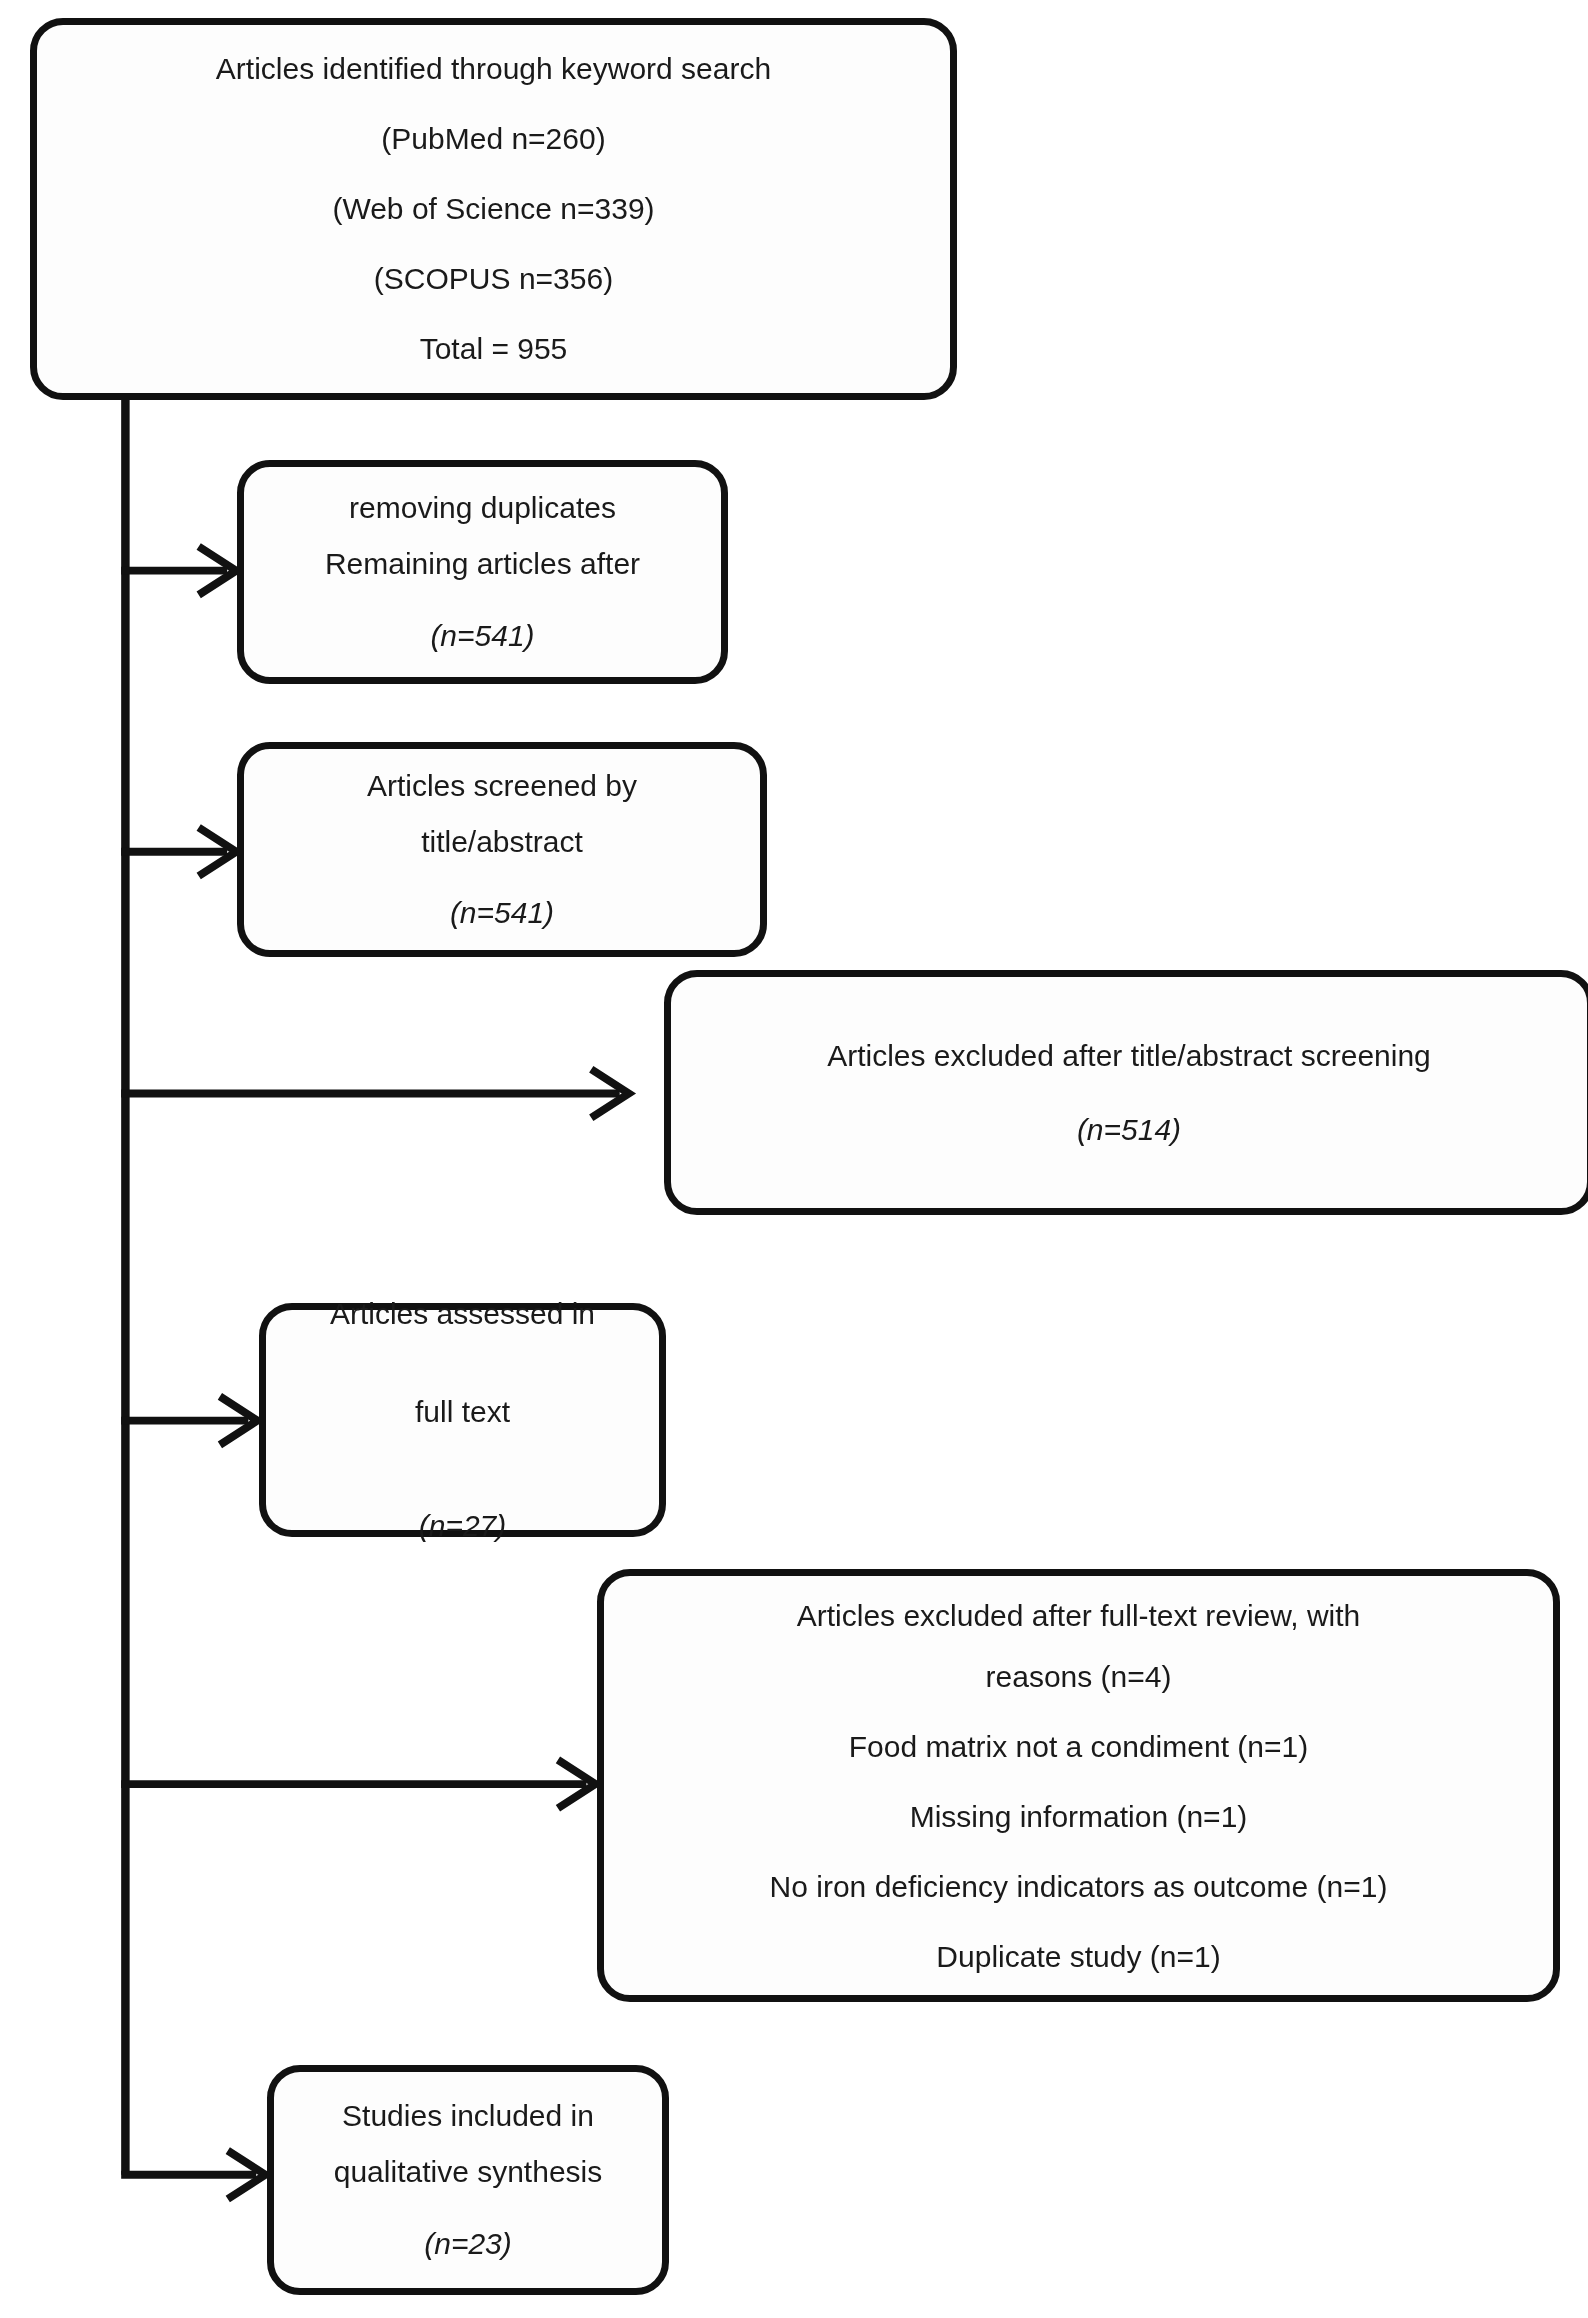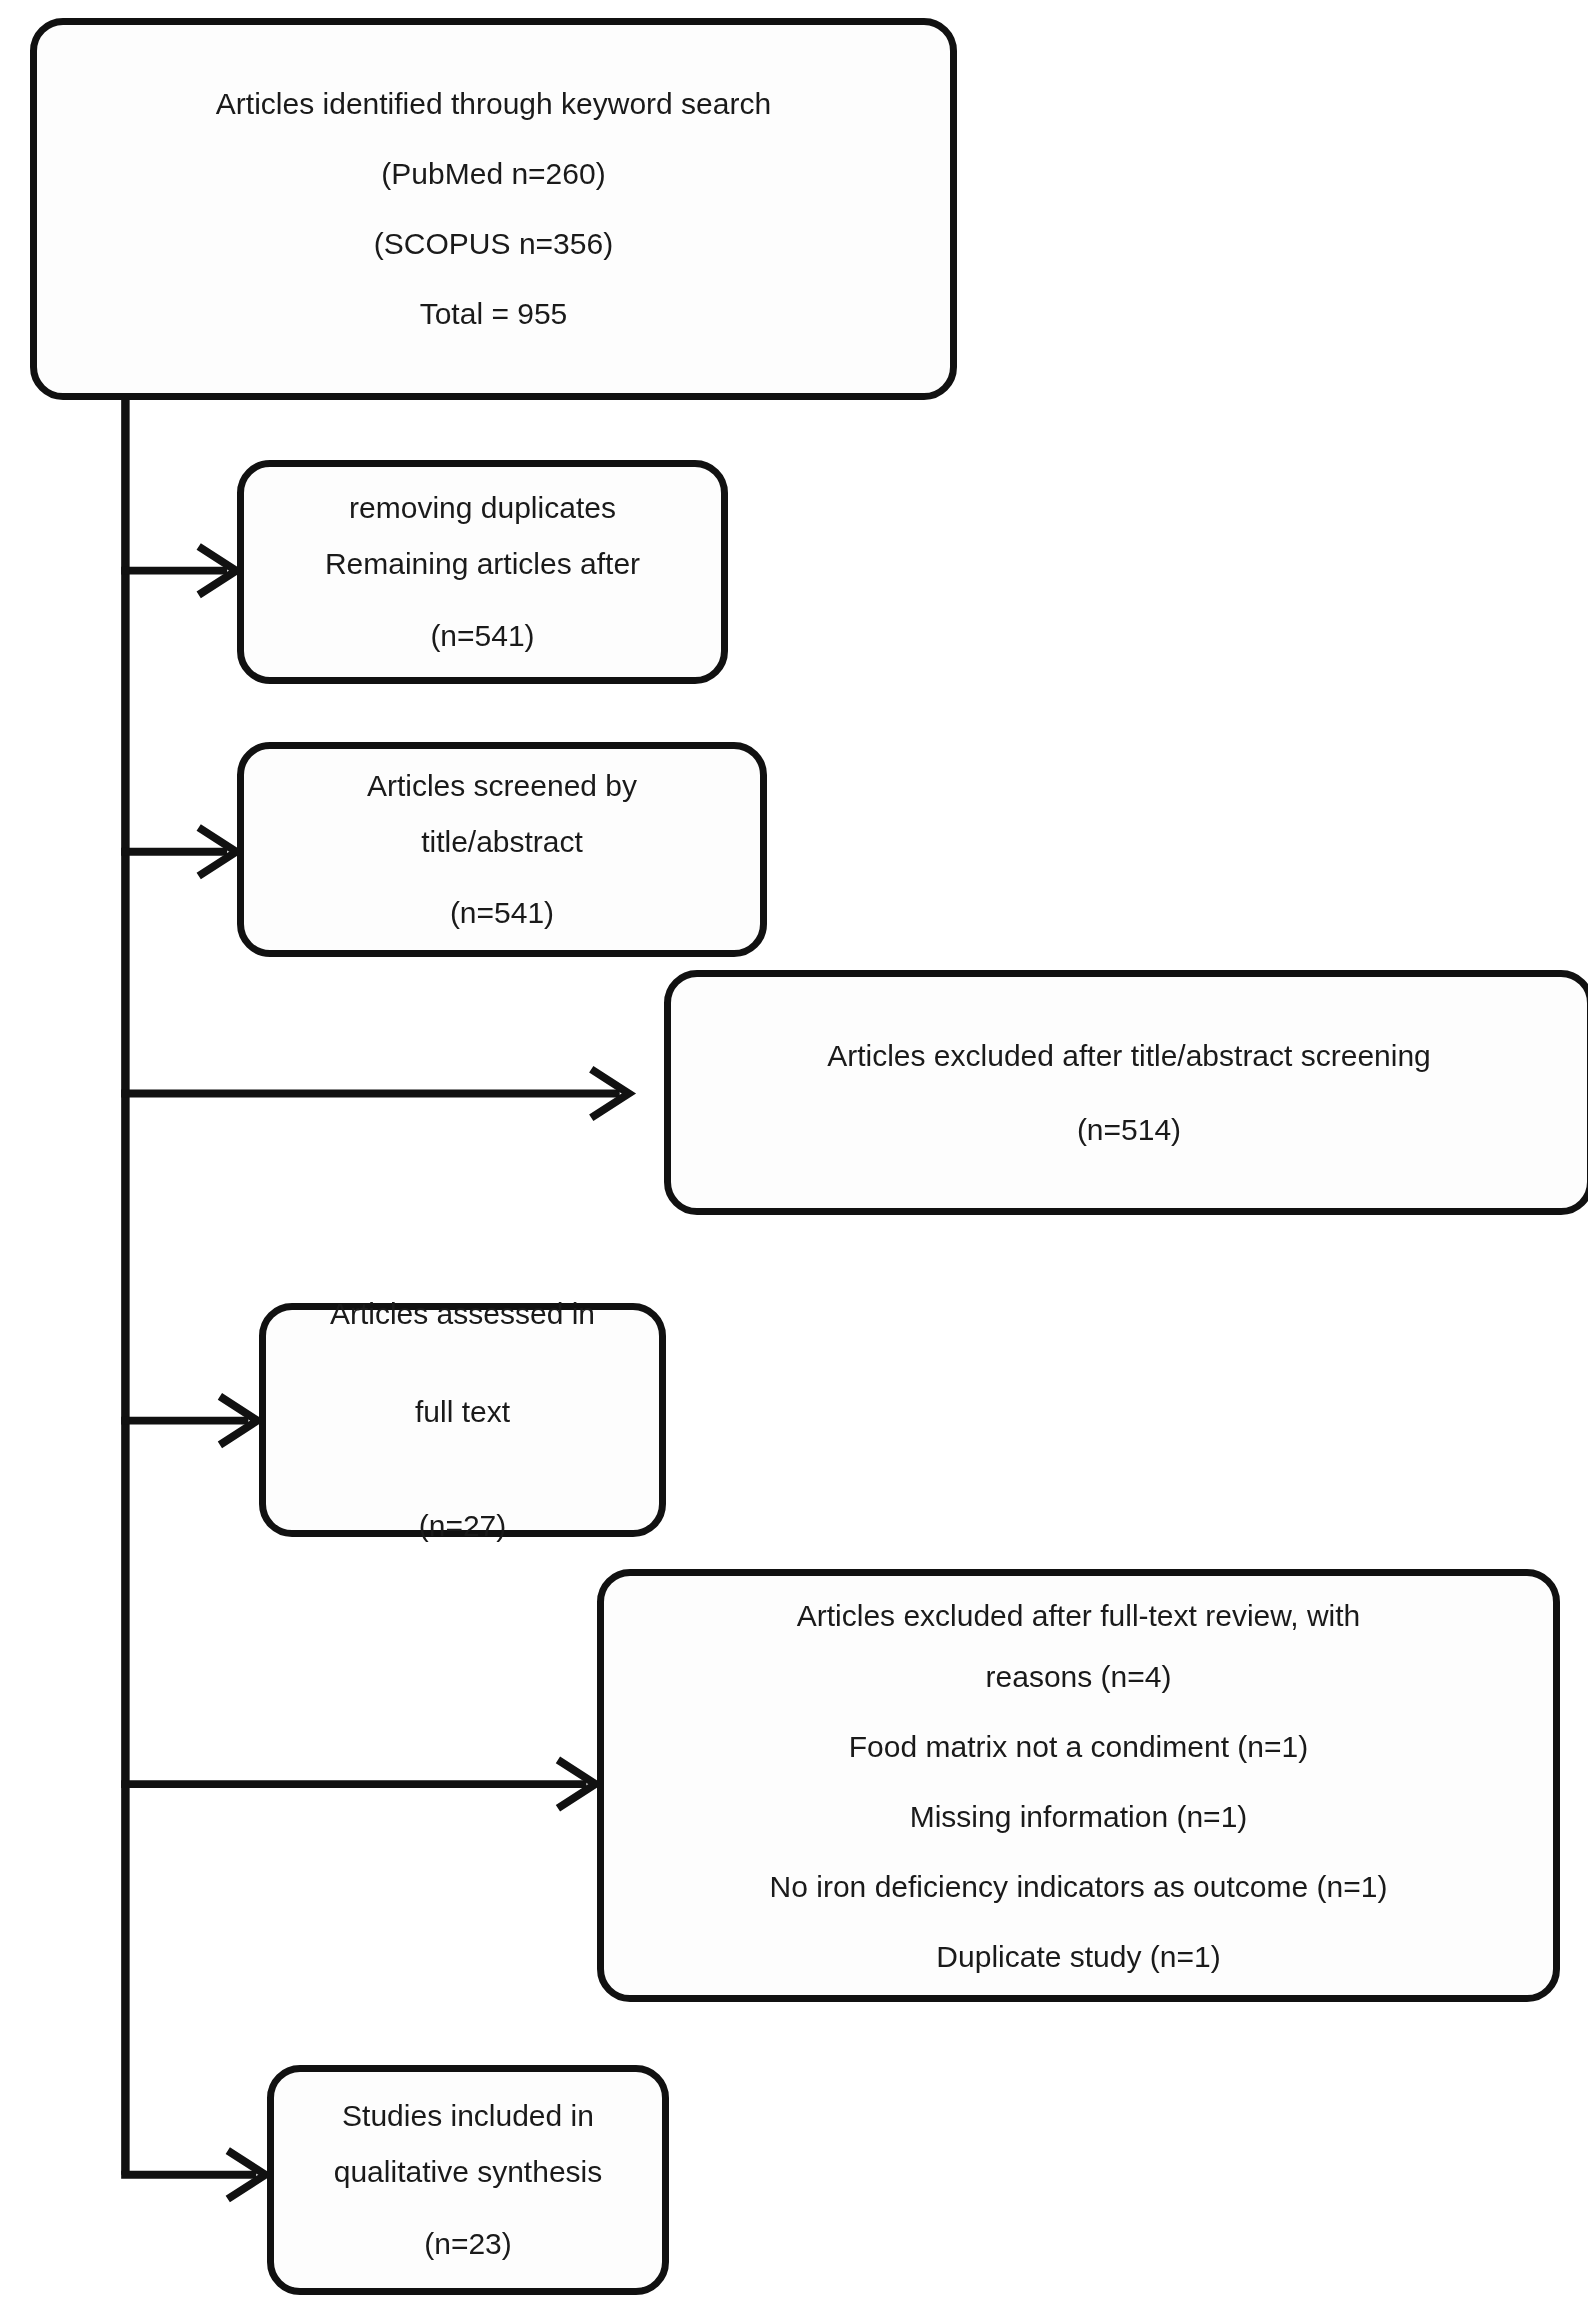--- a/index.html
+++ b/index.html
@@ -29,21 +29,21 @@
     display: flex;
     flex-direction: column;
     justify-content: center;
     align-items: center;
     text-align: center;
     font-size: 30px;
     line-height: 56px;
     padding: 8.5px 18px;
   }
   .line { white-space: nowrap; }
-  .count { margin-top: 15.7px; }
+  .count { margin-top: 15.7px; font-style: italic; }
 
   #box-identified   { left: 30px;   top: 18px;   width: 927px; height: 382px; line-height: 70px; }
   #box-dedup        { left: 237px;  top: 460px;  width: 491px;  height: 224px; }
   #box-screened     { left: 237px;  top: 742px; width: 530px;  height: 215px; }
   #box-excl-ta      { left: 664px; top: 970px; width: 930px; height: 245px; }
   #box-excl-ta .count { margin-top: 18px; }
   #box-fulltext     { left: 259px;  top: 1303px; width: 407px;  height: 234px; gap: 42px; }
   #box-excl-ft      { left: 597px;  top: 1569px; width: 963px; height: 433px; line-height: 61px; padding: 24px 24px; }
   #box-excl-ft .reason { margin-top: 9px; }
   #box-included     { left: 267px;  top: 2065px; width: 402px;  height: 230px; }
@@ -80,20 +80,21 @@
     </g>
     <g>
       <path d="M 200 3590 H 423" stroke-width="13"></path>
       <polyline points="376,3550 438,3590 376,3630" stroke-width="13"></polyline>
     </g>
   </svg>
 
   <div class="box" id="box-identified">
     <div class="line">Articles identified through keyword search</div>
     <div class="line">(PubMed n=260)</div>
+    <div class="line">(Web of Science n=339)</div>
     <div class="line">(SCOPUS n=356)</div>
     <div class="line">Total = 955</div>
   </div>
 
   <div class="box" id="box-dedup">
     <div class="line">removing duplicates</div>
     <div class="line">Remaining articles after</div>
     <div class="line count">(n=541)</div>
   </div>
 

